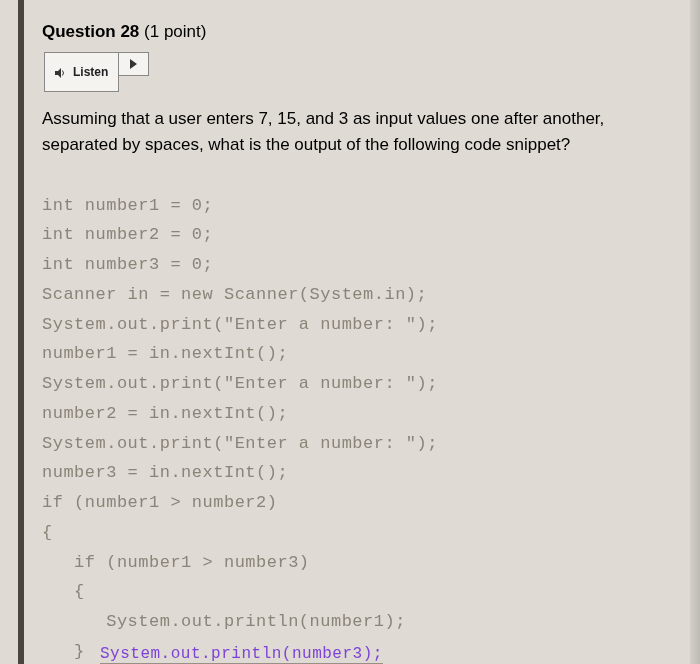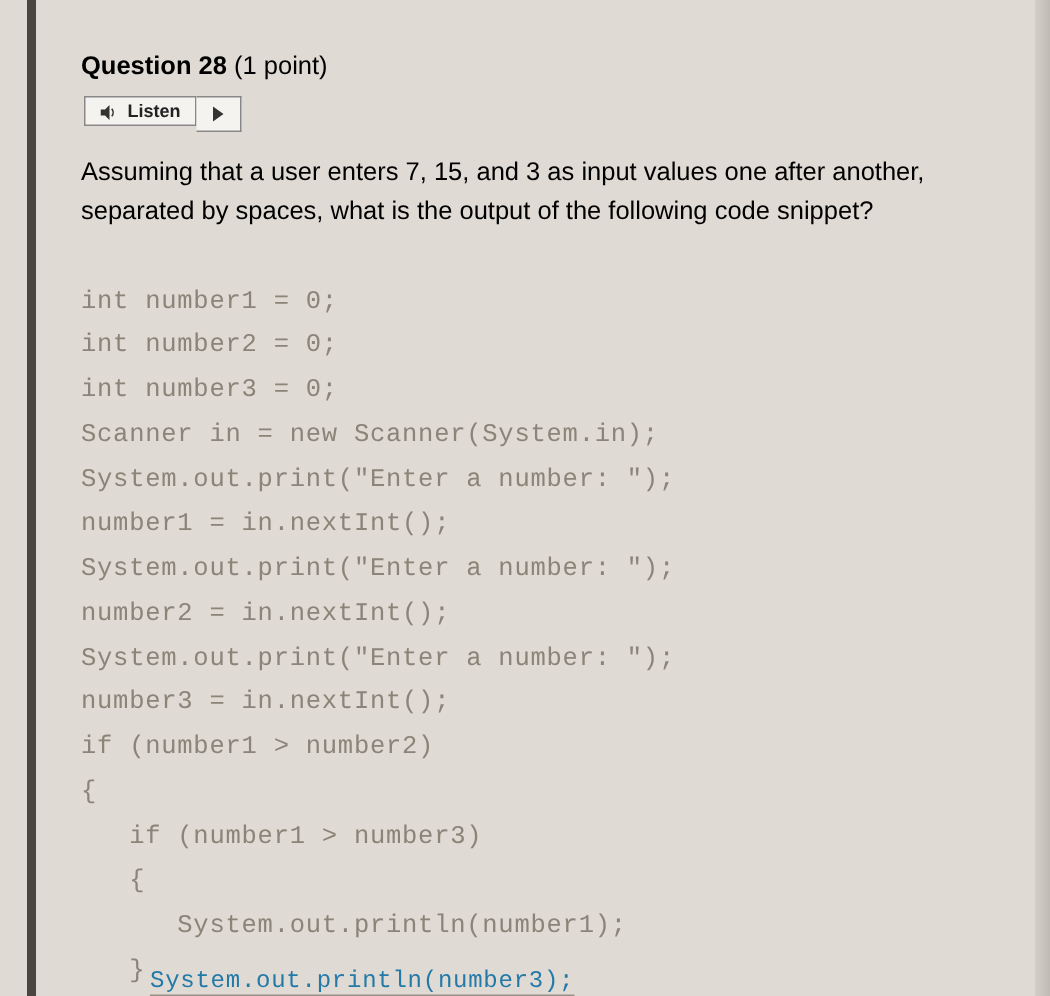--- a/index.html
+++ b/index.html
@@ -11,21 +11,21 @@
       width: 700px;
       height: 664px;
       background: #e8e4df;
       font-family: Arial, sans-serif;
       overflow: hidden;
       position: relative;
     }
     .page {
       background: #dfdad3;
       margin: 0;
-      padding: 16px;
+      padding: 4px;
       height: 100%;
       position: relative;
     }
     .left-border {
       position: absolute;
       left: 18px;
       top: 0;
       width: 6px;
       height: 100%;
       background: #4a4541;
@@ -51,21 +51,21 @@
     .listen-button {
       display: flex;
       align-items: center;
       gap: 6px;
       background: #f5f3f0;
       border: 1px solid #888;
       padding: 3px 10px;
       font-size: 12px;
       font-weight: bold;
       color: #222;
-      height: 20px;
+      height: 40px;
     }
     .listen-button .speaker-icon {
       display: inline-block;
       width: 12px;
       height: 10px;
     }
     .play-button {
       background: #f5f3f0;
       border: 1px solid #888;
       border-left: none;
@@ -92,21 +92,21 @@
       font-family: "Courier New", Courier, monospace;
       font-size: 17px;
       color: #8a8479;
       line-height: 1.75;
       white-space: pre;
       letter-spacing: 0.5px;
     }
     .code-lastline {
       font-family: "Courier New", Courier, monospace;
       font-size: 16px;
-      color: #0369a1;
+      color: #6d28d9;
       letter-spacing: 0.5px;
       position: absolute;
       bottom: 0;
       left: 100px;
       opacity: 0.85;
       border-bottom: 1px solid #8a8479;
     }
     .shadow-right {
       position: absolute;
       right: 0;

